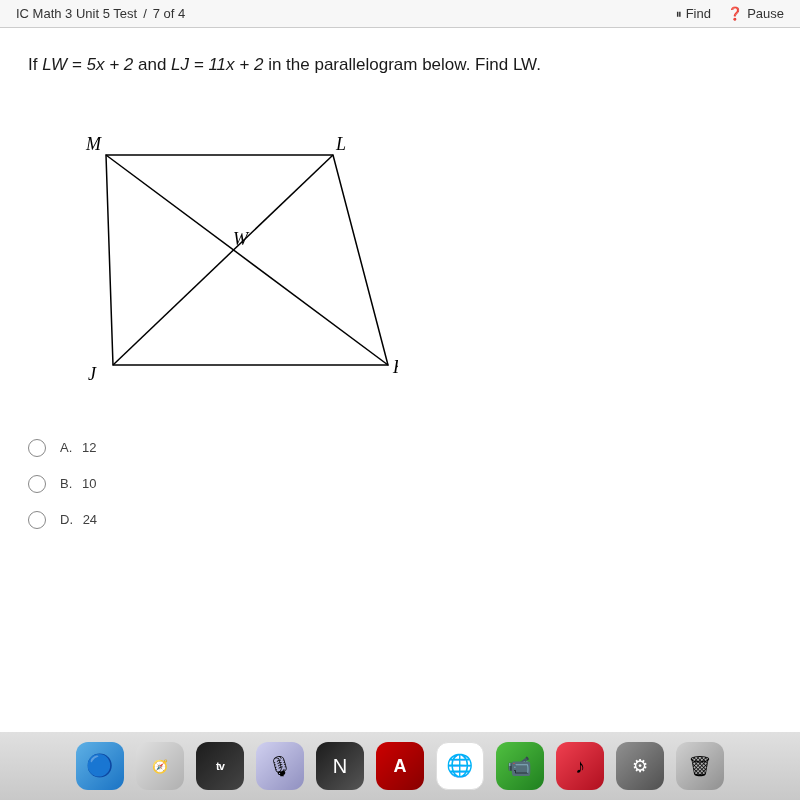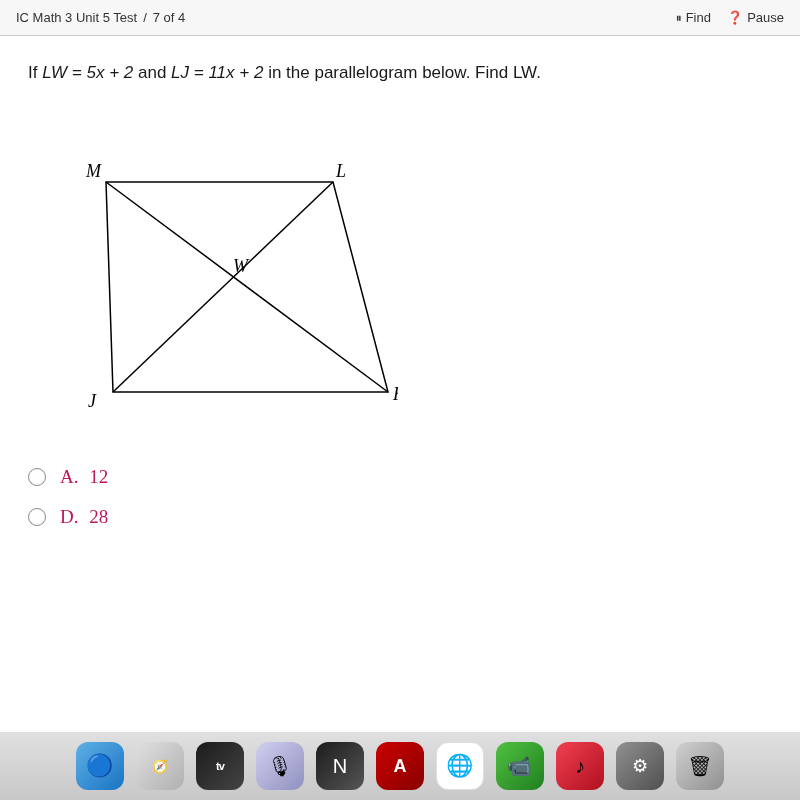--- a/index.html
+++ b/index.html
@@ -11,21 +11,21 @@
       height: 800px;
       overflow: hidden;
       display: flex;
       flex-direction: column;
     }
 
     
     .top-bar {
       background: #f7f7f7;
       border-bottom: 1px solid #ccc;
-      height: 36px;
+      height: 28px;
       display: flex;
       align-items: center;
       justify-content: space-between;
       padding: 0 16px;
       flex-shrink: 0;
     }
 
     .top-bar-left {
       display: flex;
       align-items: center;
@@ -65,21 +65,21 @@
     
     .main-content {
       background: white;
       flex: 1;
       padding: 24px 28px;
     }
 
     .question-text {
       font-size: 17px;
       line-height: 1.5;
-      margin-bottom: 36px;
+      margin-bottom: 17px;
       color: #1a1a1a;
     }
 
     
     .diagram-container {
       margin: 10px 0 24px 10px;
       position: relative;
       width: 360px;
       height: 320px;
     }
@@ -107,23 +107,22 @@
     .radio-circle {
       width: 18px;
       height: 18px;
       border-radius: 50%;
       border: 1.5px solid #888;
       background: white;
       flex-shrink: 0;
     }
 
     .answer-label {
-      font-size: 19px;
-      color: #be185d;
-      font-family: Liberation Serif, serif;
+      font-size: 13px;
+      color: #404040;
     }
 
     .answer-letter {
       font-weight: 500;
       margin-right: 6px;
     }
 
     
     .dock {
       background: linear-gradient(to bottom, #e0e0e0, #c8c8c8);
@@ -207,27 +206,34 @@
   <div class="answer-choices">
 
     <div class="answer-item">
       <div class="radio-circle"></div>
       <span class="answer-label">
         <span class="answer-letter">A.</span>
         <span>12</span>
       </span>
     </div>
 
+    <div class="answer-item">
+      <div class="radio-circle"></div>
+      <span class="answer-label">
+        <span class="answer-letter">B.</span>
+        <span>10</span>
+      </span>
+    </div>
 
 
     <div class="answer-item">
       <div class="radio-circle"></div>
       <span class="answer-label">
         <span class="answer-letter">D.</span>
-        <span>28</span>
+        <span>24</span>
       </span>
     </div>
 
   </div>
 </div>
 
 <div class="dock">
   <div class="dock-item dock-finder">🔵</div>
   <div class="dock-item dock-safari" style="background:linear-gradient(135deg,#e0e0e0,#b0b0b0);">
     <span style="font-size:13px;color:#444;">🧭</span>

